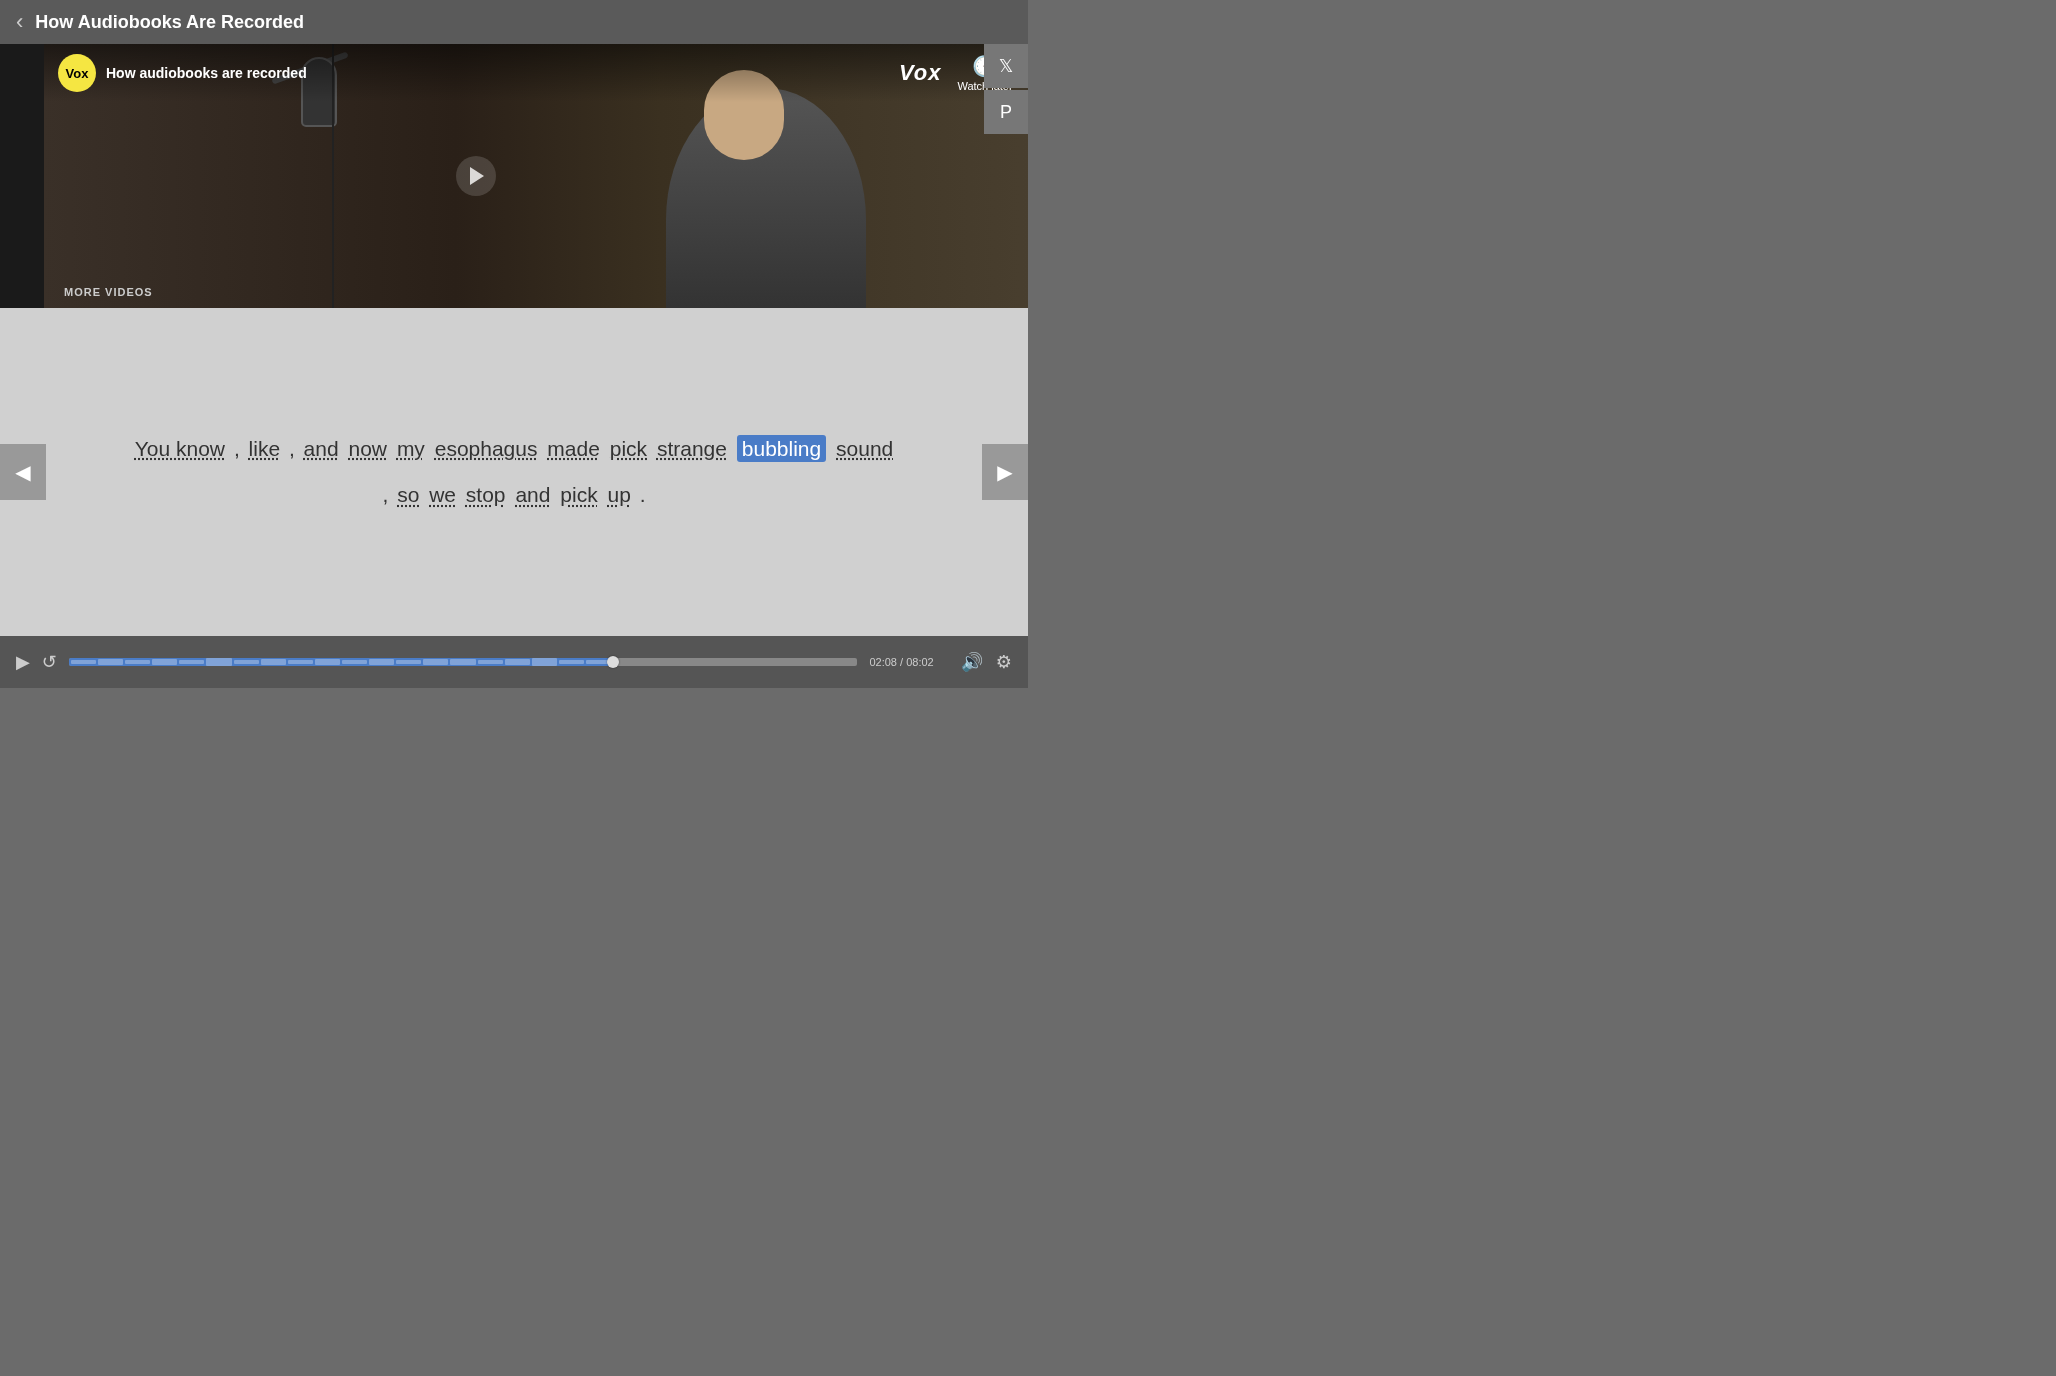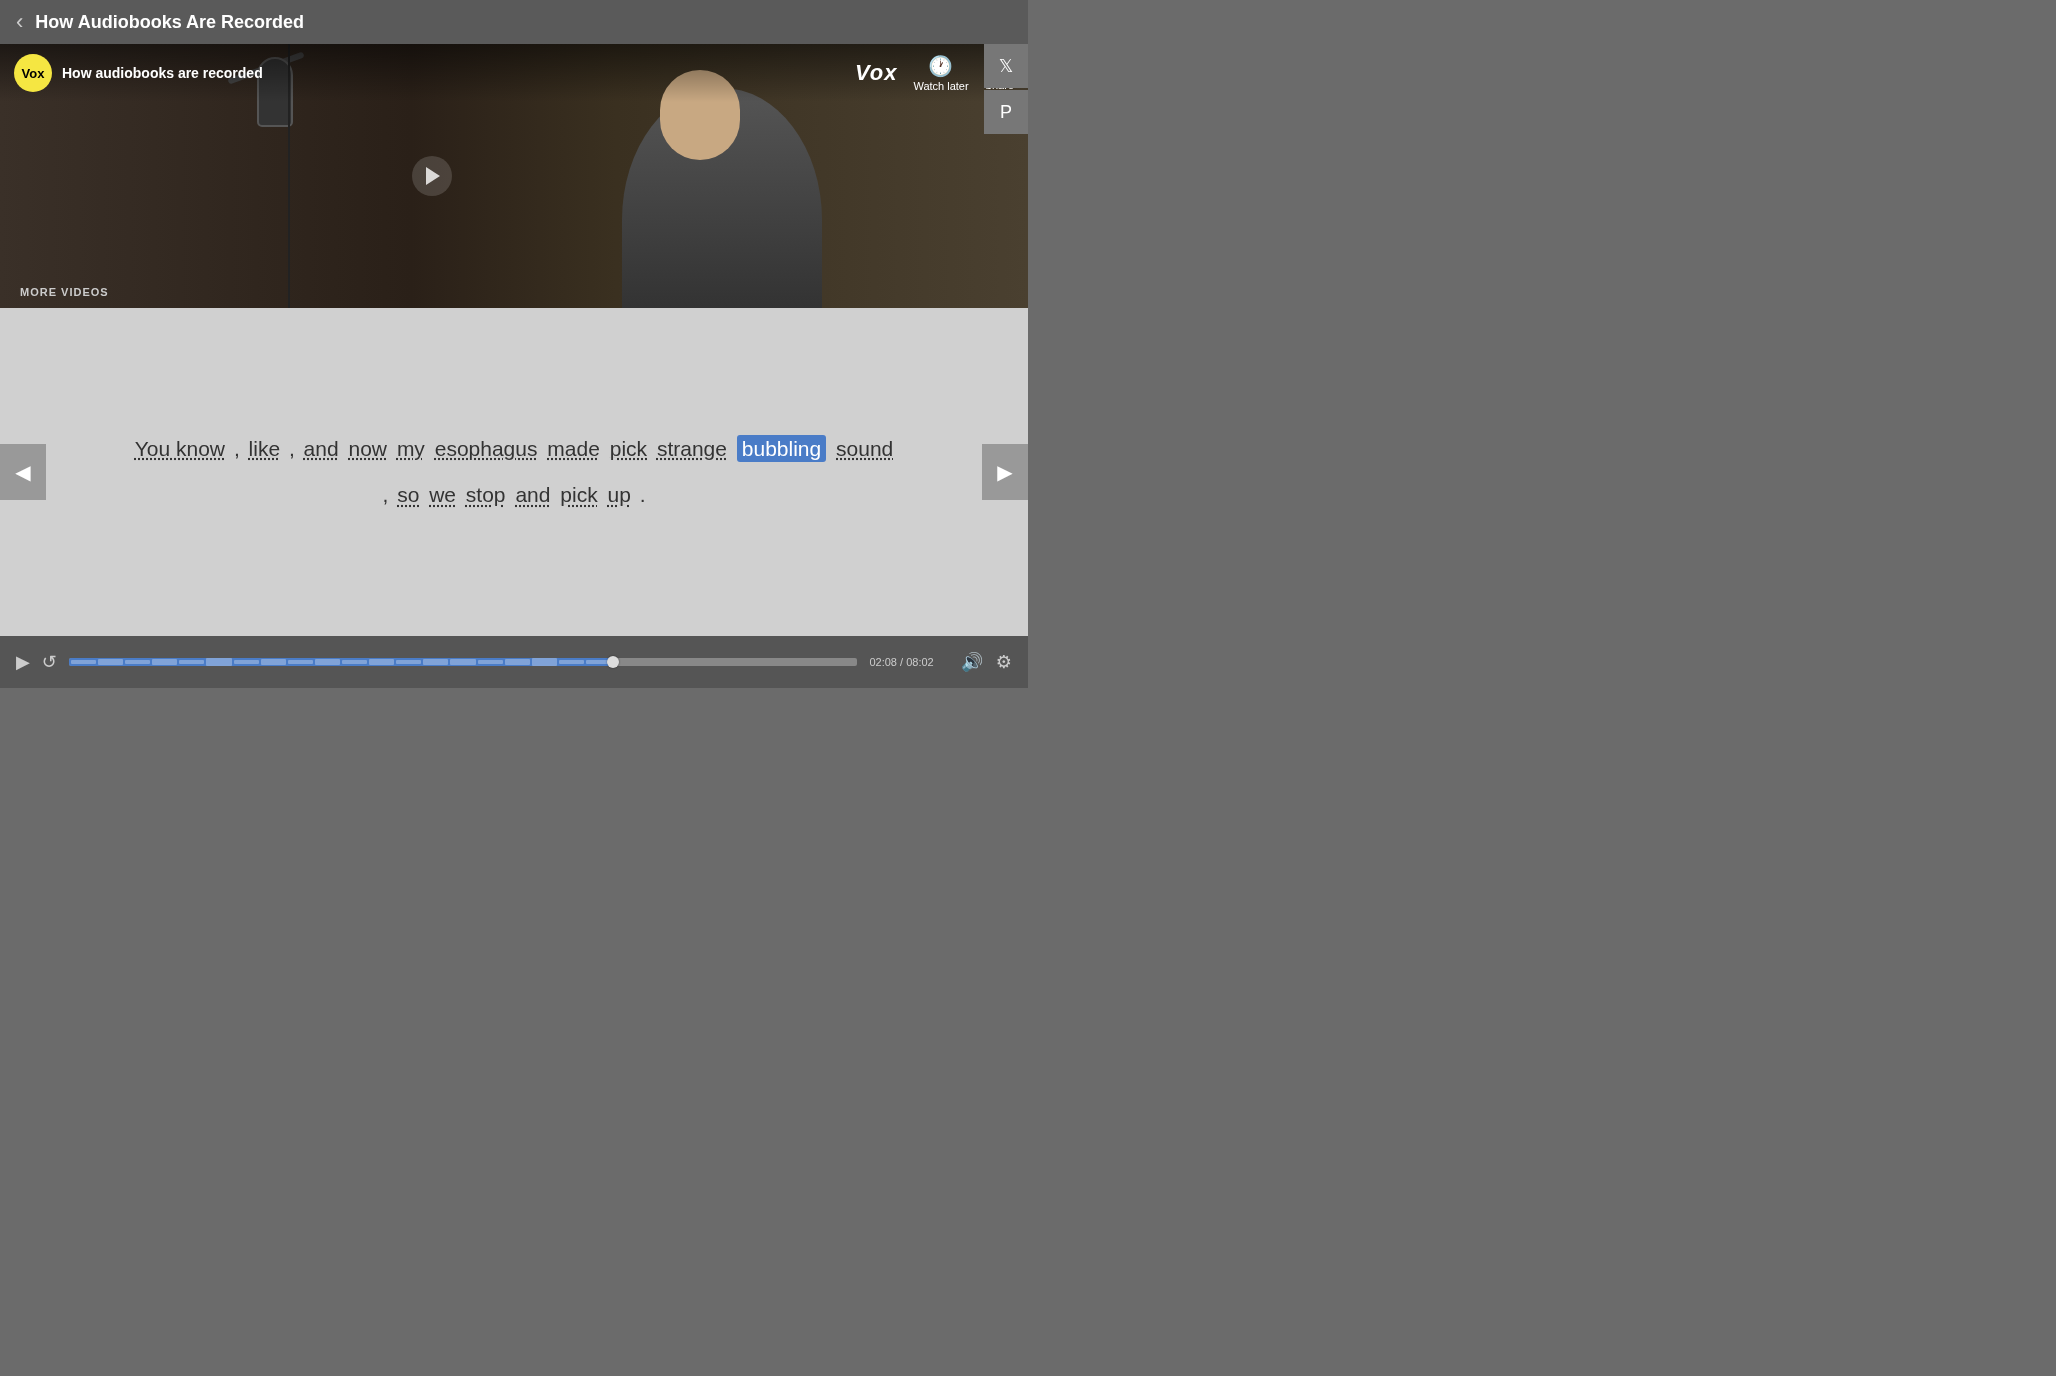--- a/index.html
+++ b/index.html
@@ -46,20 +46,21 @@
       background: #1a1a1a;
       flex: 0 0 auto;
     }
 
     .video-area {
       position: relative;
       width: 100%;
       height: 264px;
       background: linear-gradient(to bottom, #2a2a2a, #1a1a1a);
       overflow: hidden;
+      margin-left: 44px;
     }
 
     
     .video-frame {
       width: 100%;
       height: 100%;
       position: relative;
       background: #2c2520;
     }
 

